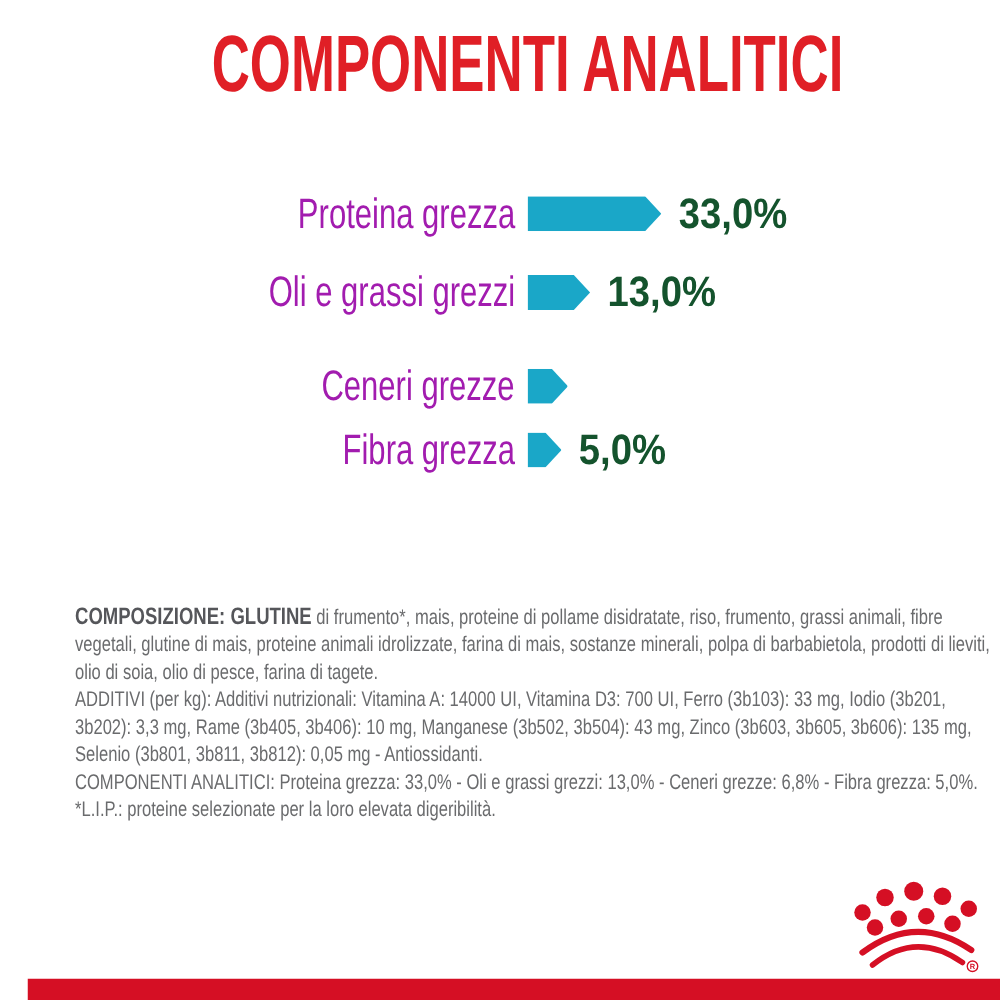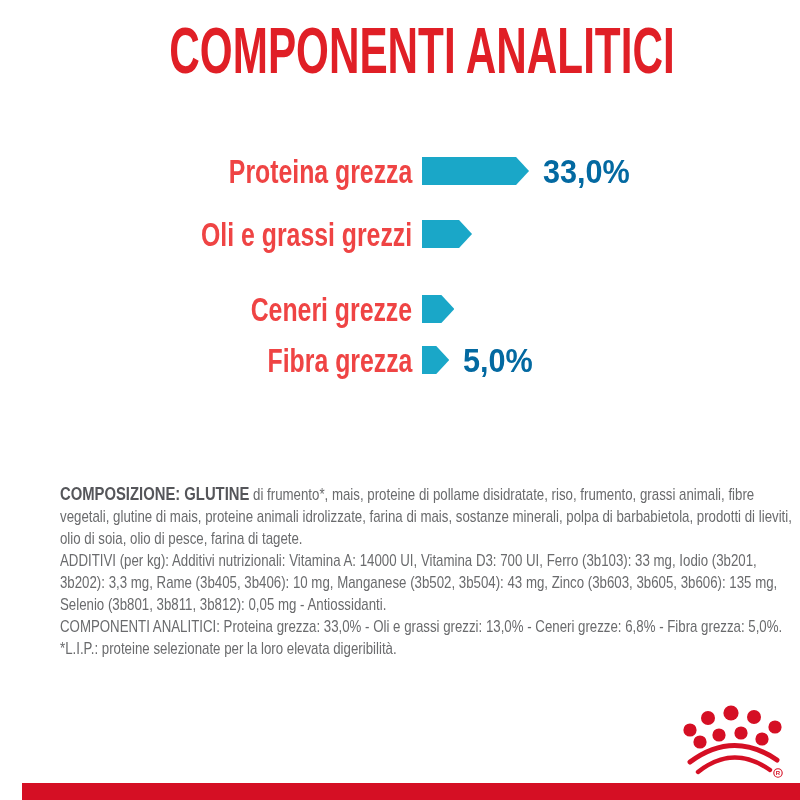--- a/index.html
+++ b/index.html
@@ -38,42 +38,42 @@
     left: 0;
     height: 28px;
     display: flex;
     align-items: center;
   }
 
   .chart-label {
     width: 390px;
     text-align: right;
     font-size: 34px;
-    font-weight: bold;
-    color: #ef4444;
+    font-weight: normal;
+    color: #a21caf;
     white-space: nowrap;
   }
   .chart-label .squeeze {
     display: inline-block;
     transform: scaleX(0.73);
     transform-origin: right center;
   }
 
   .bar {
     height: 28px;
     margin-left: 10px;
     background: #1aa7c8;
     clip-path: polygon(0 0, calc(100% - 13px) 0, 100% 50%, calc(100% - 13px) 100%, 0 100%);
   }
 
   .chart-value {
     margin-left: 14px;
     font-size: 34px;
     font-weight: bold;
-    color: #0369a1;
+    color: #14532d;
     white-space: nowrap;
   }
   .chart-value .squeeze {
     display: inline-block;
     transform: scaleX(0.9);
     transform-origin: left center;
   }
 
   .textblock {
     position: absolute;
@@ -122,20 +122,21 @@
 
     <div class="chart-row" style="top:157px;">
       <div class="chart-label"><span class="squeeze">Proteina grezza</span></div>
       <div class="bar" style="width: 107.05px; background: rgb(26, 167, 200);"></div>
       <div class="chart-value"><span class="squeeze">33,0%</span></div>
     </div>
 
     <div class="chart-row" style="top:220px;">
       <div class="chart-label"><span class="squeeze">Oli e grassi grezzi</span></div>
       <div class="bar" style="width: 50.05px; background: rgb(26, 167, 200);"></div>
+      <div class="chart-value"><span class="squeeze">13,0%</span></div>
     </div>
 
     <div class="chart-row" style="top:295px;">
       <div class="chart-label"><span class="squeeze">Ceneri grezze</span></div>
       <div class="bar" style="width: 32.38px; background: rgb(26, 167, 200);"></div>
     </div>
 
     <div class="chart-row" style="top:346px;">
       <div class="chart-label"><span class="squeeze">Fibra grezza</span></div>
       <div class="bar" style="width: 27.25px; background: rgb(26, 167, 200);"></div>

